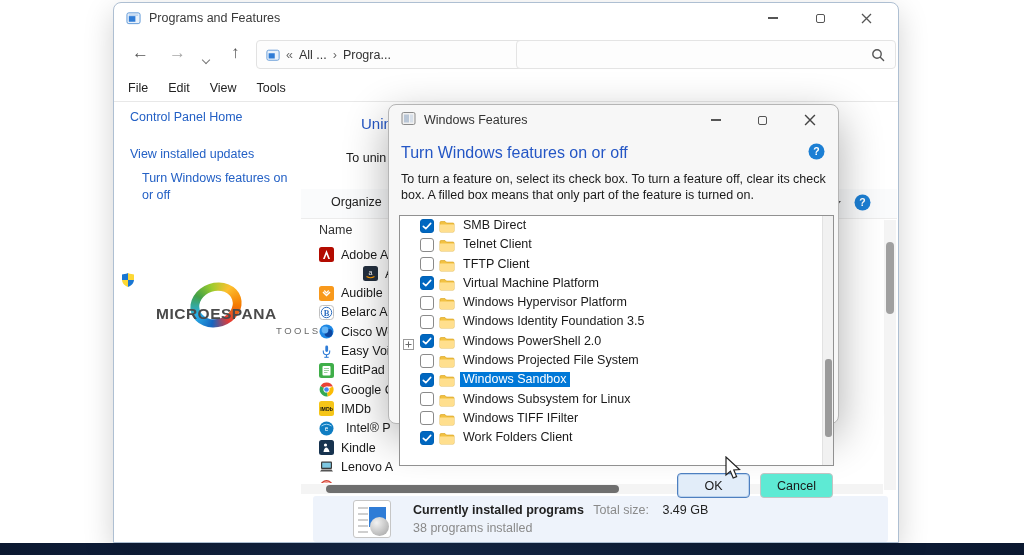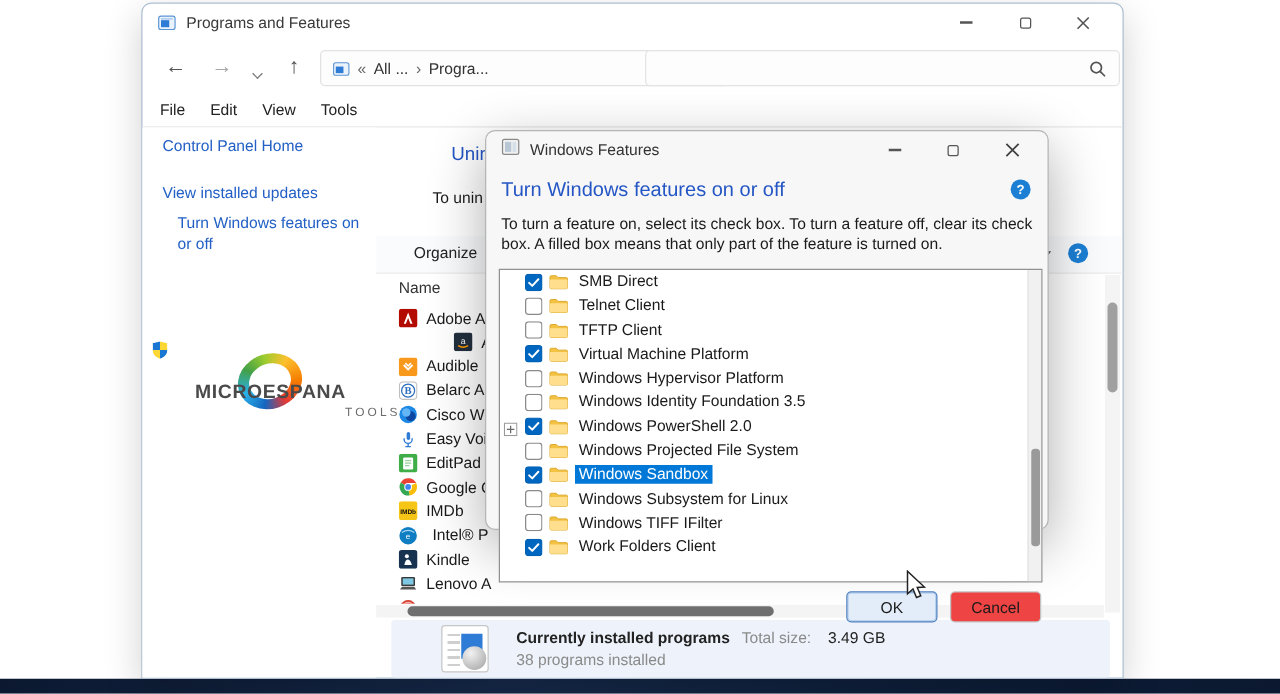--- a/index.html
+++ b/index.html
@@ -92,21 +92,21 @@
   .featrow .expander { position:absolute; left:3px; top:4px; }
   .featrow .cbx { position:absolute; left:20px; top:2.5px; }
   .featrow .ficon { position:absolute; left:39px; top:3px; }
   .featrow .flabel { position:absolute; left:60px; top:2px; font-size:12.5px; padding:0 3px; line-height:15px; }
   .featrow .flabel.selected { background:#0078d7; color:#fff; }
   .featscroll { position:absolute; right:0; top:0; width:11px; height:100%; background:#f1f1f1; border-left:1px solid #e2e2e2; }
   .featscroll .thumb { position:absolute; left:2px; top:143px; width:7px; height:78px; background:#9a9a9a; border-radius:3px; }
   .btn { position:absolute; top:368px; width:73px; height:25px; border-radius:4px; font-size:12.5px; color:#1a1a1a;
          display:flex; align-items:center; justify-content:center; cursor:default; }
   .btn-ok { left:288px; background:#e2edf9; border:1px solid #4e7fbf; box-shadow:0 0 0 1px #b9d2ee inset; }
-  .btn-cancel { left:371px; background:#ef4444; border:1px solid #c3c3c3; }
+  .btn-cancel { left:371px; background:#5eead4; border:1px solid #c3c3c3; }
 
   .cursor { position:absolute; left:722px; top:456px; z-index:30; }
 
   .bottomstrip { position:absolute; left:0; top:543px; width:1024px; height:12px;
                  background:linear-gradient(90deg, #0b1830, #16294a 40%, #0e1f3a 70%, #0b1830); }
 </style>
 </head>
 <body>
 
 <div class="stage">

